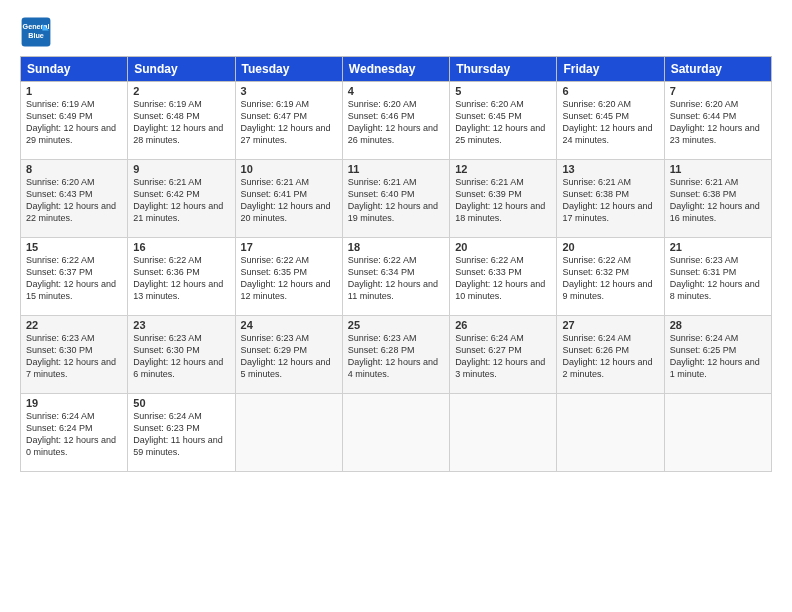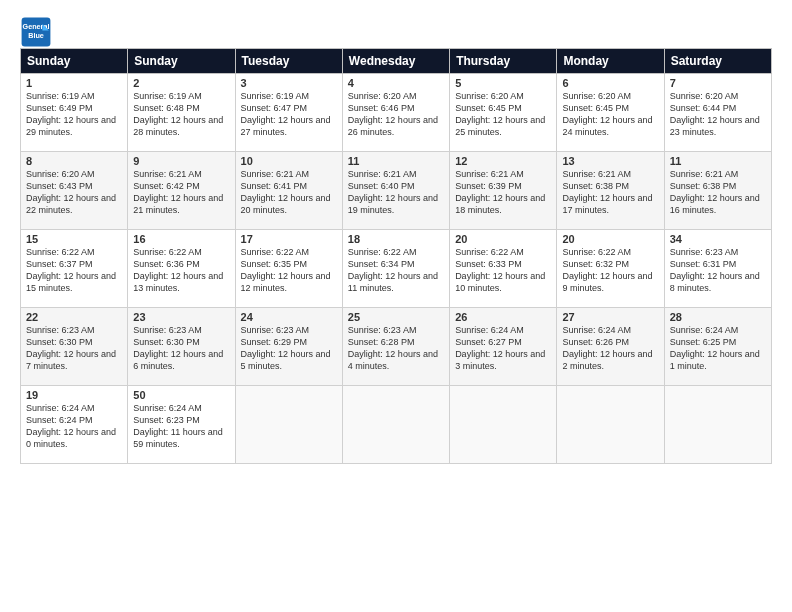--- a/index.html
+++ b/index.html
@@ -13,20 +13,21 @@
     .page {
       width: 792px;
       height: 612px;
       padding: 16px 20px 10px 20px;
       background: #fff;
     }
     .header-area {
       display: flex;
       align-items: flex-end;
       justify-content: space-between;
+      margin-bottom: 8px;
     }
     .logo {
       display: flex;
       align-items: center;
       gap: 4px;
     }
     .logo-text {
       font-size: 15px;
       font-weight: bold;
       color: #333;
@@ -50,21 +51,21 @@
     }
     .location-title {
       font-size: 15px;
       color: #444;
     }
     table {
       width: 100%;
       border-collapse: collapse;
     }
     thead tr th {
-      background: #0f172a;
+      background: #1d4ed8;
       color: #fff;
       font-size: 12px;
       font-weight: bold;
       padding: 5px 6px;
       text-align: left;
       border: 1px solid #c0c0c0;
     }
     tbody tr td {
       vertical-align: top;
       border: 1px solid #d0d0d0;
@@ -118,21 +119,21 @@
   </div>
 
   <table>
     <thead>
       <tr id="weekday-header">
       <th>Sunday</th>
           <th>Sunday</th>
           <th>Tuesday</th>
           <th>Wednesday</th>
           <th>Thursday</th>
-          <th>Monday</th>
+          <th>Friday</th>
           <th>Saturday</th>
         </tr>
     </thead>
     <tbody id="calendar-body">
     <tr>
           <td>
         <span class="day-num">1</span>
         <span class="day-info">Sunrise: 6:19 AM<br>Sunset: 6:49 PM<br>Daylight: 12 hours and 29 minutes.</span>
       </td>
           <td>
@@ -209,21 +210,21 @@
       </td>
           <td>
         <span class="day-num">20</span>
         <span class="day-info">Sunrise: 6:22 AM<br>Sunset: 6:33 PM<br>Daylight: 12 hours and 10 minutes.</span>
       </td>
           <td>
         <span class="day-num">20</span>
         <span class="day-info">Sunrise: 6:22 AM<br>Sunset: 6:32 PM<br>Daylight: 12 hours and 9 minutes.</span>
       </td>
           <td>
-        <span class="day-num">34</span>
+        <span class="day-num">21</span>
         <span class="day-info">Sunrise: 6:23 AM<br>Sunset: 6:31 PM<br>Daylight: 12 hours and 8 minutes.</span>
       </td>
         </tr>
         <tr>
           <td>
         <span class="day-num">22</span>
         <span class="day-info">Sunrise: 6:23 AM<br>Sunset: 6:30 PM<br>Daylight: 12 hours and 7 minutes.</span>
       </td>
           <td>
         <span class="day-num">23</span>

